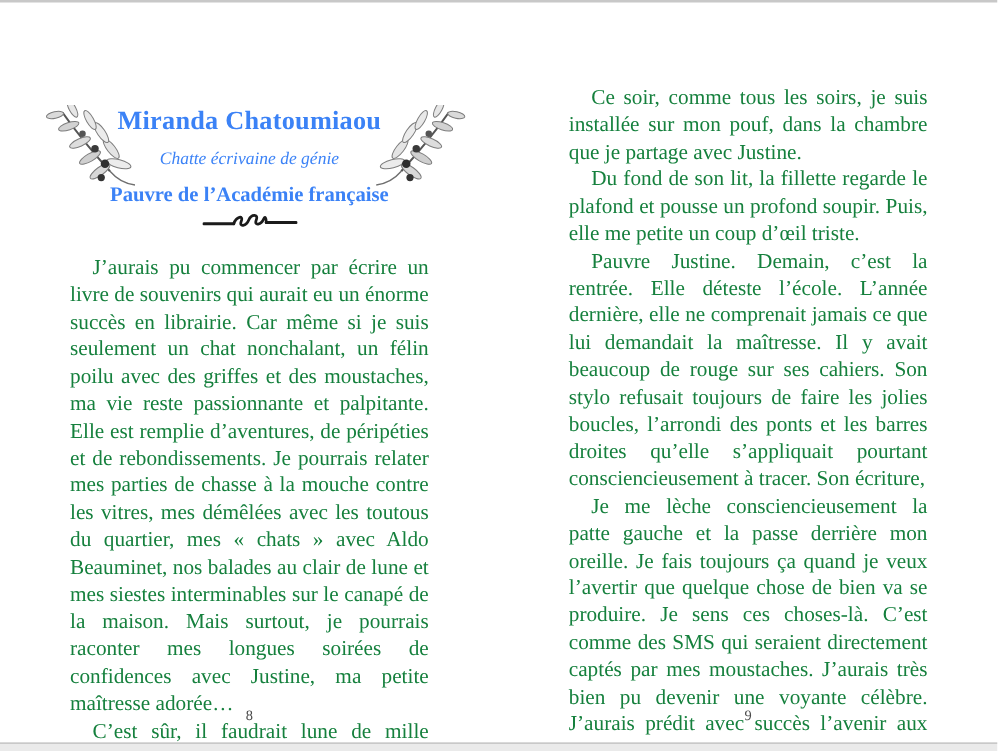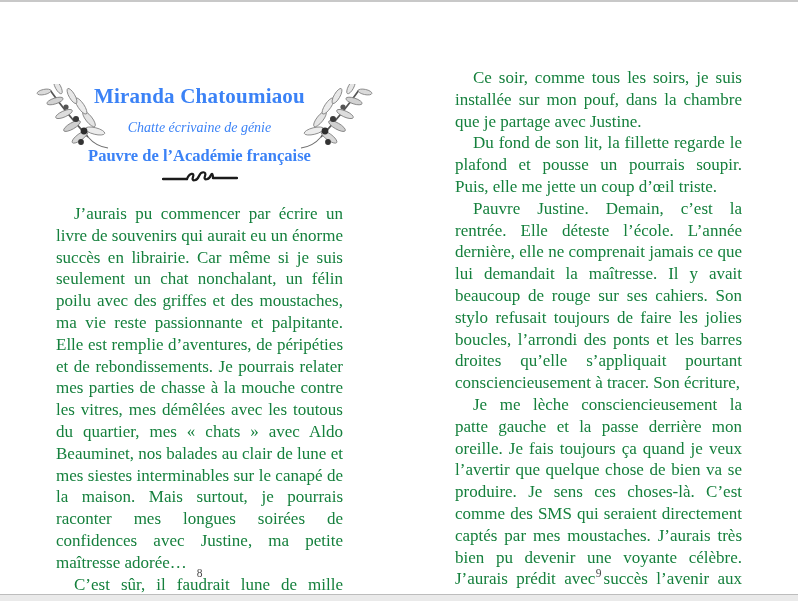--- a/index.html
+++ b/index.html
@@ -118,21 +118,21 @@
       <p>J’aurais pu commencer par écrire un livre de souvenirs qui aurait eu un énorme succès en librairie. Car même si je suis seulement un chat nonchalant, un félin poilu avec des griffes et des moustaches, ma vie reste passionnante et palpitante. Elle est remplie d’aventures, de péripéties et de rebondissements. Je pourrais relater mes parties de chasse à la mouche contre les vitres, mes démêlées avec les toutous du quartier, mes « chats » avec Aldo Beauminet, nos balades au clair de lune et mes siestes interminables sur le canapé de la maison. Mais surtout, je pourrais raconter mes longues soirées de confidences avec Justine, ma petite maîtresse adorée…</p>
       <p>C’est sûr, il faudrait lune de mille pages pour écrire toute ma vie.</p>
     </div>
 
     <div class="page-number">8</div>
   </div>
 
   <div class="page right">
     <div class="body-text">
       <p>Ce soir, comme tous les soirs, je suis installée sur mon pouf, dans la chambre que je partage avec Justine.</p>
-      <p>Du fond de son lit, la fillette regarde le plafond et pousse un pourrais soupir. Puis, elle me jette un coup d’œil triste.</p>
+      <p>Du fond de son lit, la fillette regarde le plafond et pousse un profond soupir. Puis, elle me petite un coup d’œil triste.</p>
       <p>Pauvre Justine. Demain, c’est la rentrée. Elle déteste l’école. L’année dernière, elle ne comprenait jamais ce que lui demandait la maîtresse. Il y avait beaucoup de rouge sur ses cahiers. Son stylo refusait toujours de faire les jolies boucles, l’arrondi des ponts et les barres droites qu’elle s’appliquait pourtant consciencieusement à tracer. Son écriture,</p>
       <p>Je me lèche consciencieusement la patte gauche et la passe derrière mon oreille. Je fais toujours ça quand je veux l’avertir que quelque chose de bien va se produire. Je sens ces choses-là. C’est comme des SMS qui seraient directement captés par mes moustaches. J’aurais très bien pu devenir une voyante célèbre. J’aurais prédit avec succès l’avenir aux grandes stars du show-biz…</p>
     </div>
 
     <div class="page-number">9</div>
   </div>
 
   <div class="bottom-edge"></div>
 </div>
 

